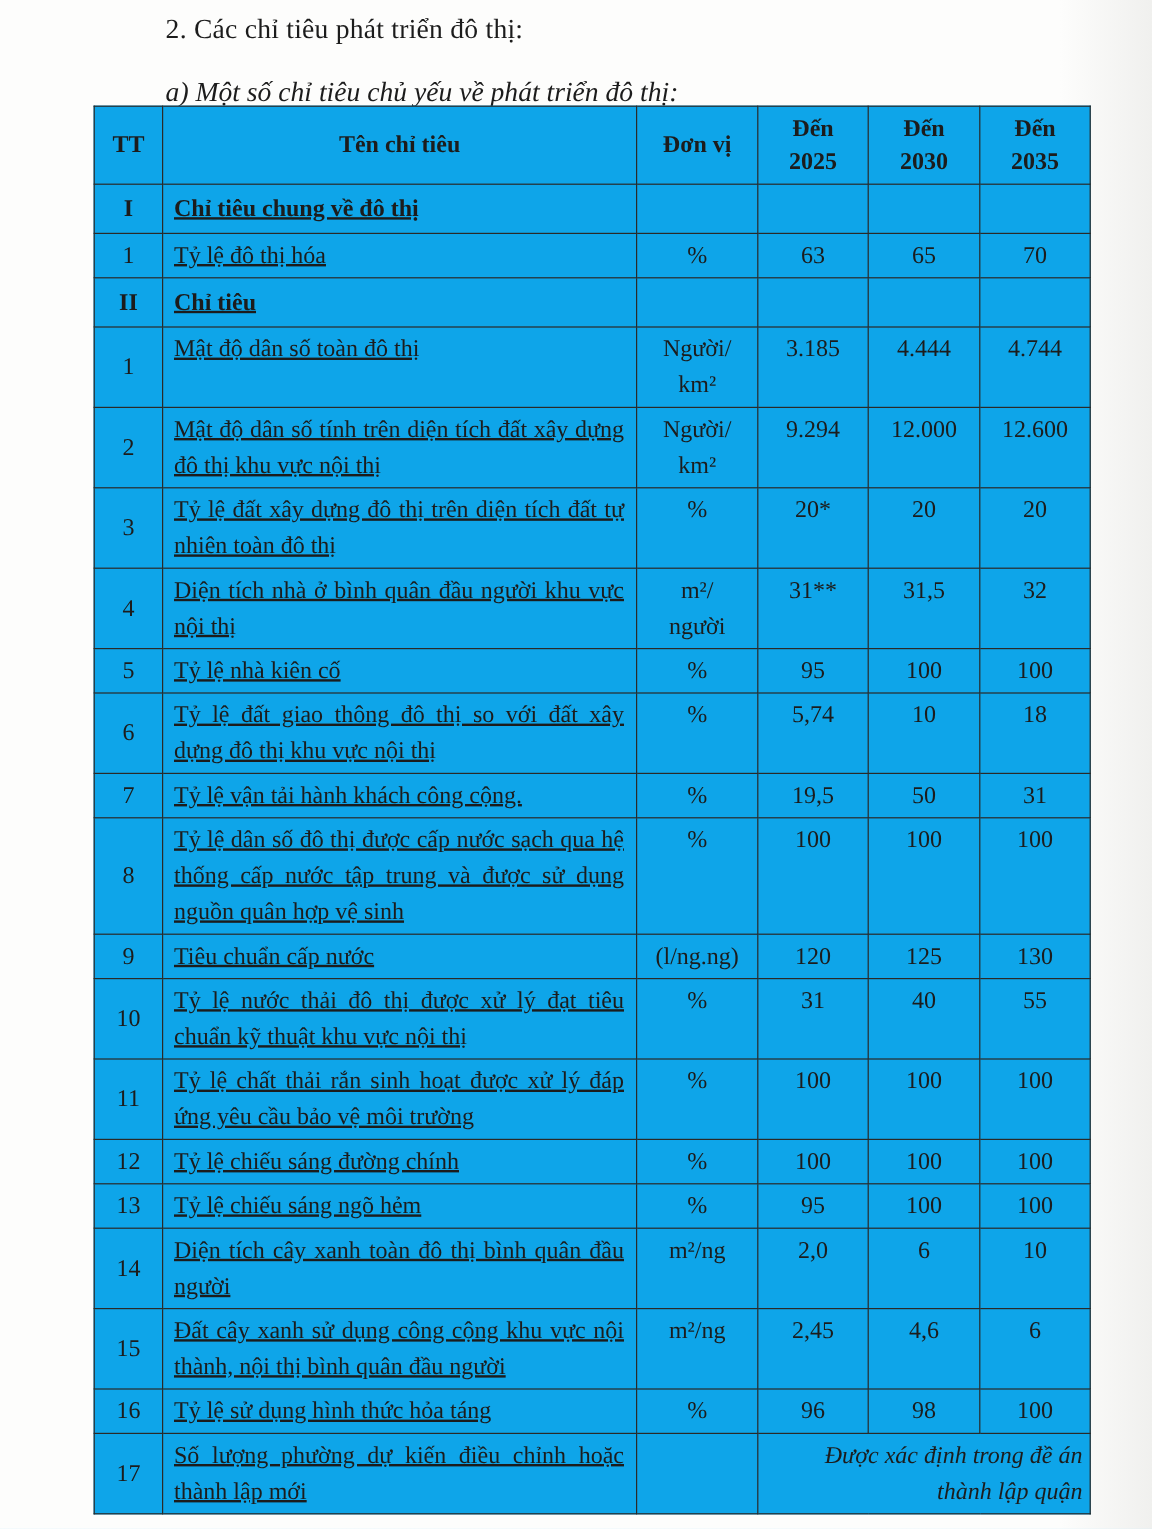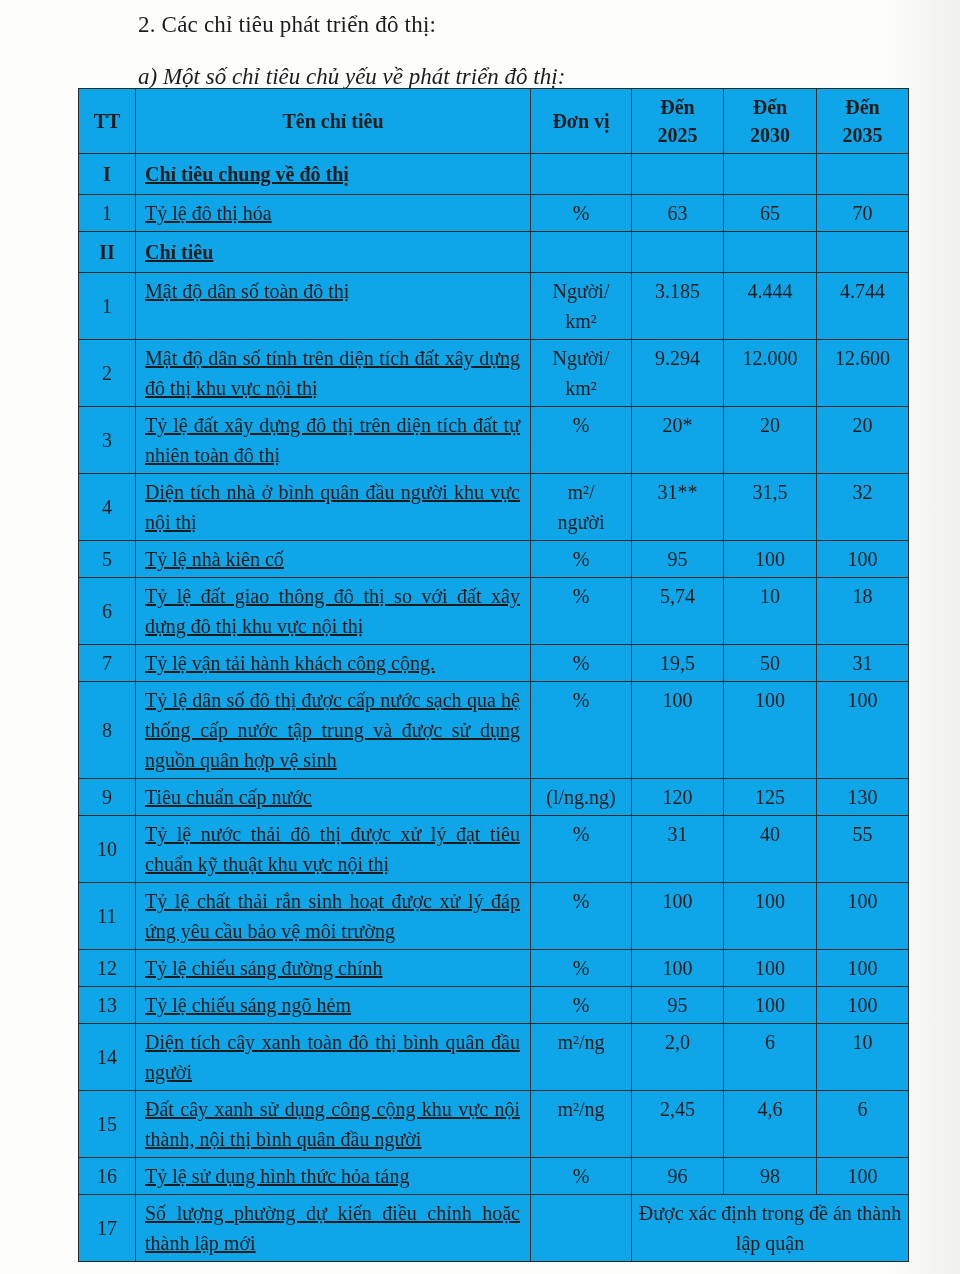--- a/index.html
+++ b/index.html
@@ -79,22 +79,23 @@
     text-align: center;
     vertical-align: top;
     padding: 3px 2px;
   }
   tr.section td {
     font-weight: bold;
     padding-top: 5px;
     padding-bottom: 5px;
   }
   td.merged {
-    text-align: center;
+    text-align: right;
     vertical-align: middle;
+    font-style: italic;
     padding: 3px 6px;
     line-height: 1.5;
   }
 </style>
 </head>
 <body>
 
 <div class="page">
   <div class="title">2. Các chỉ tiêu phát triển đô thị:</div>
   <div class="subtitle">a) Một số chỉ tiêu chủ yếu về phát triển đô thị:</div>

